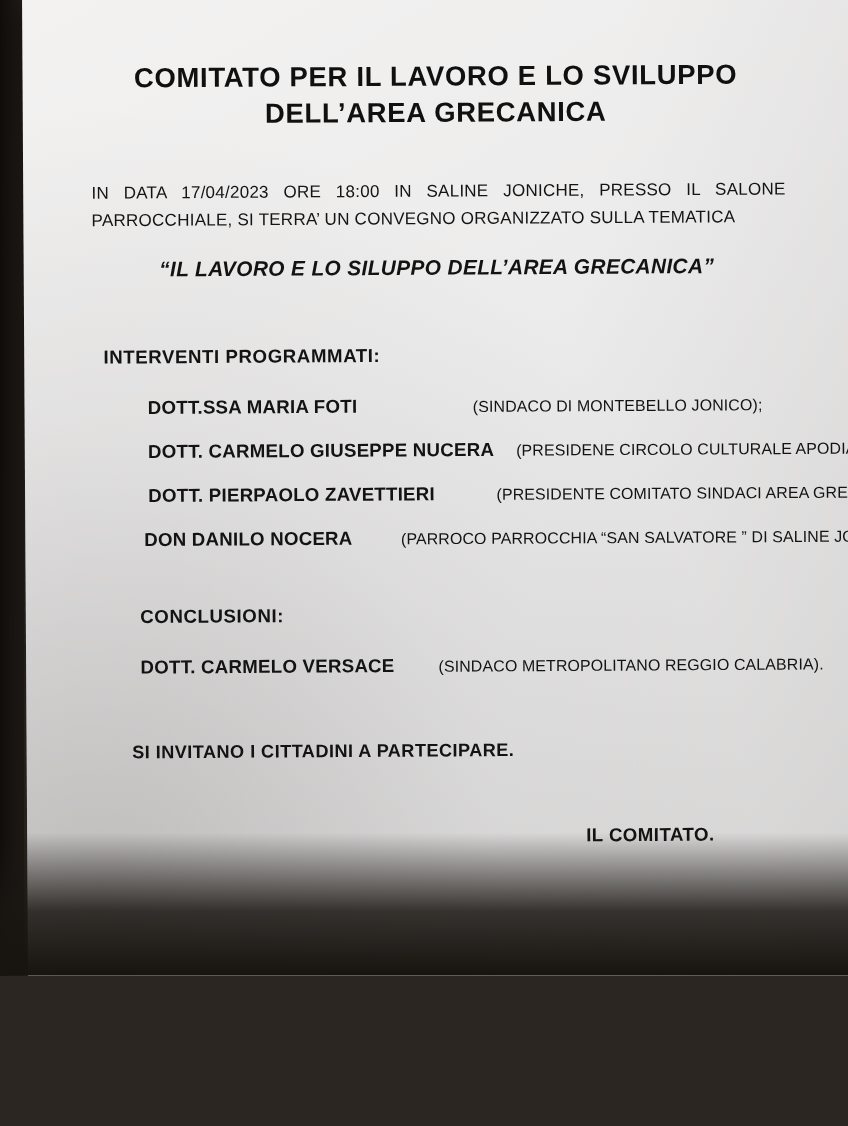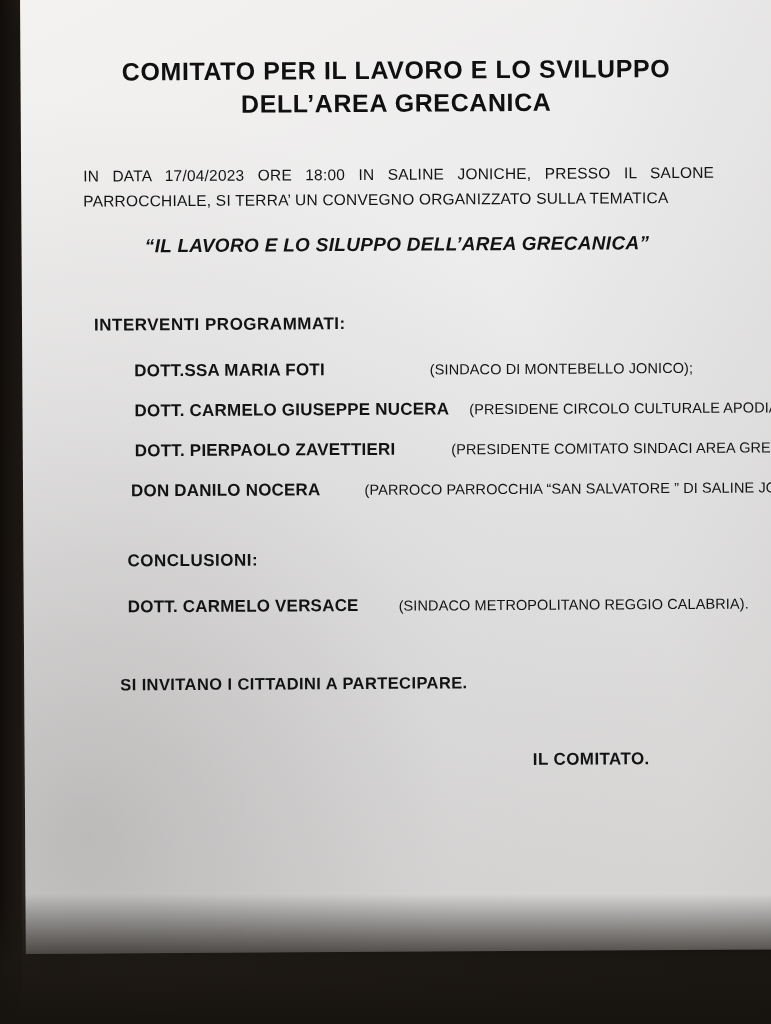--- a/index.html
+++ b/index.html
@@ -11,21 +11,21 @@
     height: 1024px;
     overflow: hidden;
     background: #2b2622;
     font-family: "Liberation Sans", sans-serif;
   }
 
   
   .photo {
     position: relative;
     width: 771px;
-    height: 1024px;
+    height: 887px;
     background:
       radial-gradient(ellipse at 20% 95%, #3a332c 0%, #241f1b 60%, #151210 100%);
     overflow: hidden;
   }
 
   
   .edge-left {
     position: absolute;
     left: 0; top: 0;
     width: 22px; height: 1024px;

